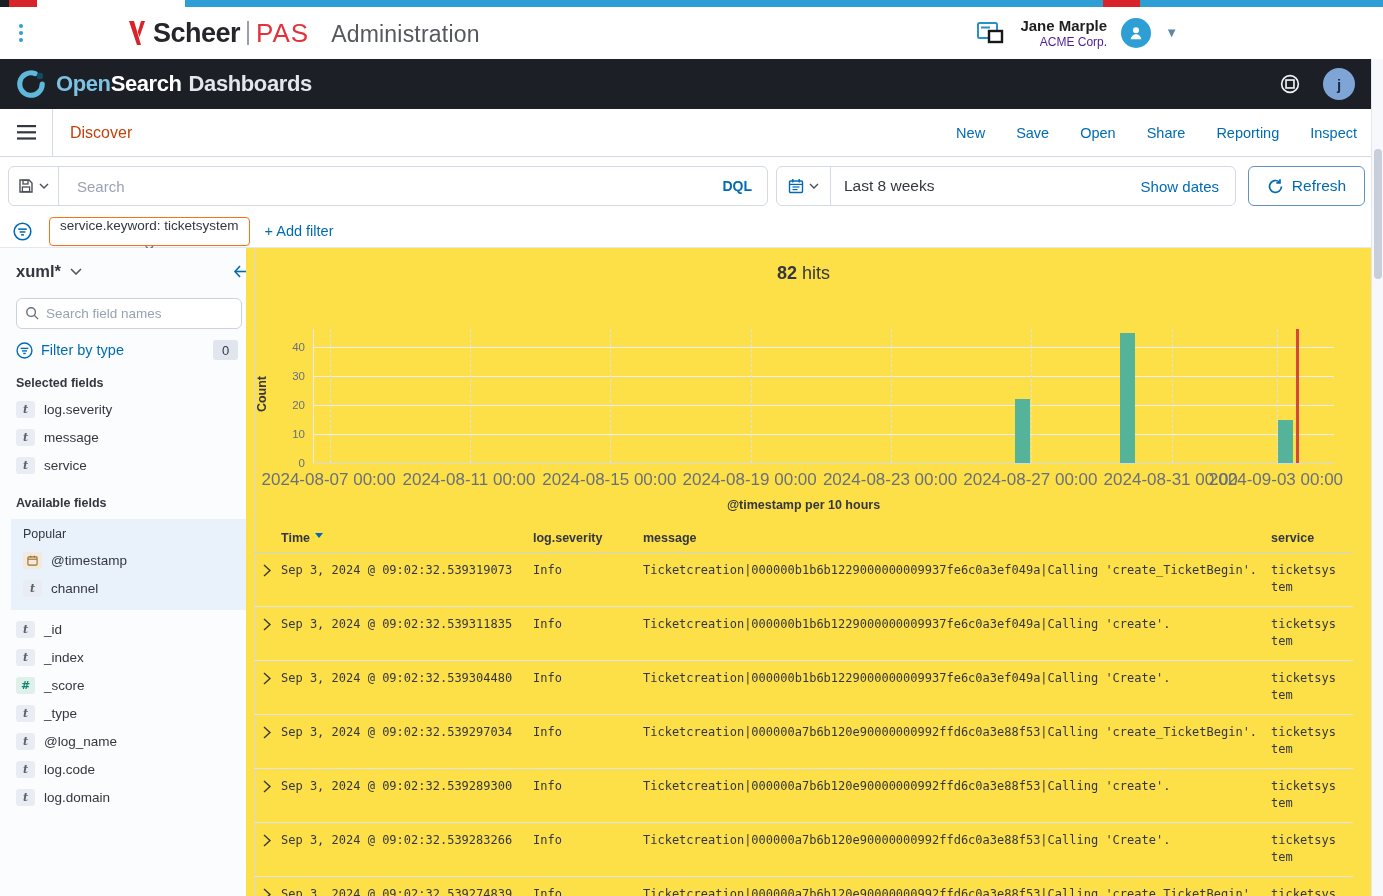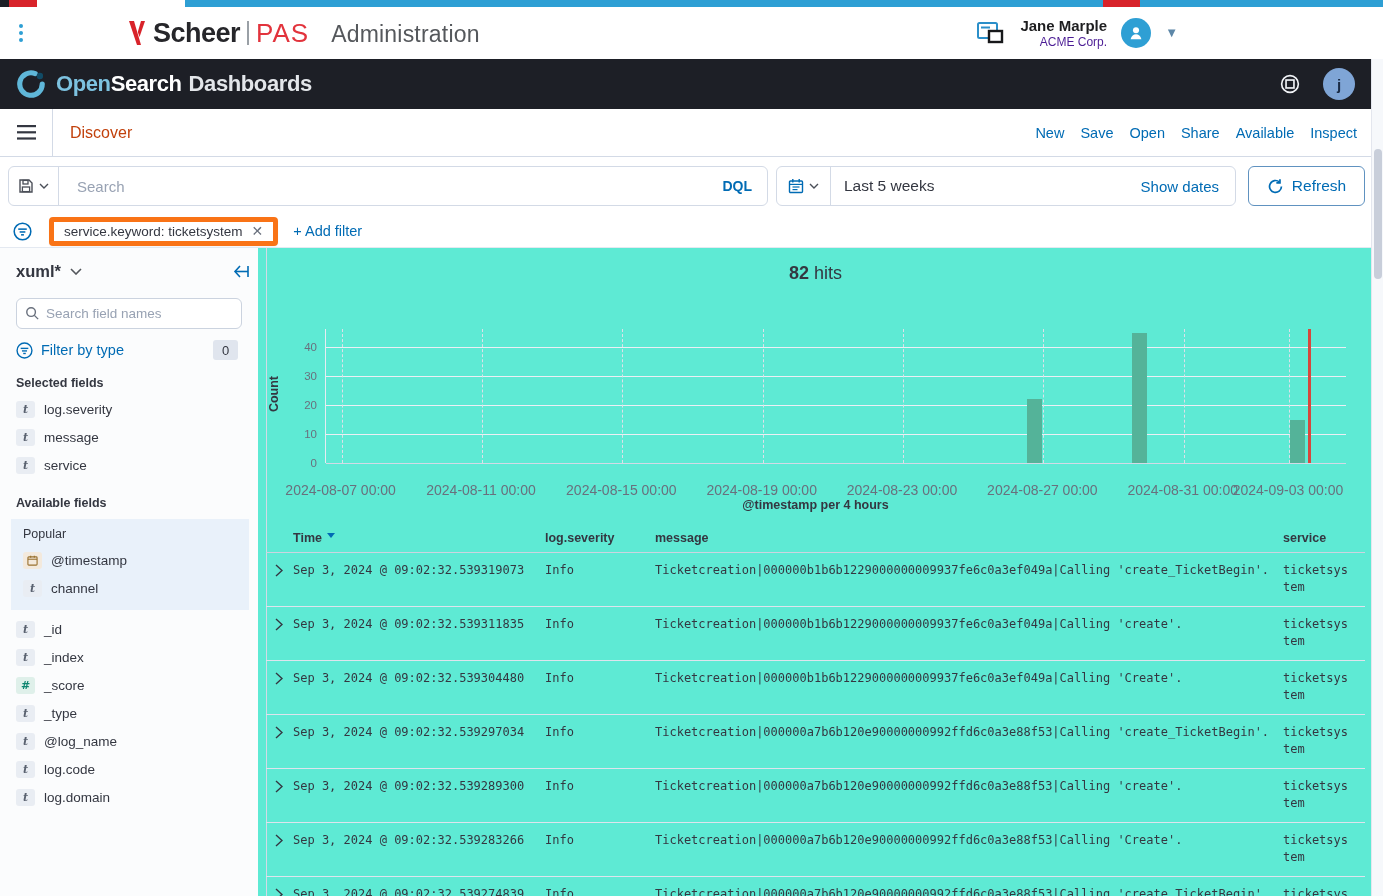--- a/index.html
+++ b/index.html
@@ -45,21 +45,21 @@
   .osd-right { margin-left:auto; display:flex; align-items:center; gap:22px; margin-right:12px; }
   .osd-avatar { width:32px; height:32px; border-radius:50%; background:#7FA5D6; color:#1A2B45;
     font-size:15px; font-weight:700; display:flex; align-items:center; justify-content:center; cursor:pointer; }
 
   
   .disc-nav { position:absolute; left:0; top:109px; width:1383px; height:48px; background:#fff;
     border-bottom:1px solid #D3DAE6; display:flex; align-items:center; }
   .disc-nav .burger { margin-left:17px; cursor:pointer; }
   .disc-nav .vdiv { width:1px; height:48px; background:#D3DAE6; margin-left:16px; }
   .disc-title { font-size:16px; margin-left:17px; color:#c2410c; }
-  .nav-links { margin-left:auto; margin-right:26px; display:flex; gap:16px; }
+  .nav-links { margin-left:auto; margin-right:26px; display:flex; gap:31px; }
   .nav-link { color:var(--accent,#006BB4); font-size:14.5px; cursor:pointer; }
 
   
   .query-row { position:absolute; left:0; top:157px; width:1383px; height:58px; background:#fff;
     display:flex; align-items:flex-start; padding:9px 8px 0 8px; }
   .query-control { display:flex; align-items:center; width:760px; height:40px; background:#fff;
     border:1px solid #D3DAE6; border-radius:6px; }
   .saved-q { width:50px; height:100%; border-right:1px solid #D3DAE6; display:flex; align-items:center;
     justify-content:center; gap:5px; cursor:pointer; }
   .query-input { flex:1; border:0; outline:0; font-size:15px; padding-left:18px;
@@ -72,22 +72,22 @@
     justify-content:center; gap:5px; cursor:pointer; }
   .date-text { font-size:15.5px; color:#343741; margin-left:13px; cursor:pointer; }
   .show-dates { margin-left:auto; margin-right:16px; font-size:15px; color:var(--accent,#006BB4); cursor:pointer; }
   .refresh-btn { margin-left:12px; width:117px; height:40px; border:1px solid #6092C0; border-radius:6px;
     background:#fff; color:var(--accent,#006BB4); font-size:15.5px; font-weight:500; display:flex;
     align-items:center; justify-content:center; gap:8px; cursor:pointer; font-family:inherit; }
 
   
   .filter-row { position:absolute; left:0; top:215px; width:1383px; height:33px; background:#fff;
     border-bottom:1px solid #E4E9F1; display:flex; align-items:center; padding-left:13px; }
-  .filter-pill { margin-left:17px; height:29px; border:5px solid #f97316; border-radius:4px; background:#fff;
-    display:flex; align-items:center; padding:0 10px; gap:9px; cursor:pointer; box-shadow:0 1px 2px rgba(50,60,80,.06); }
+  .filter-pill { margin-left:17px; height:29px; border:1px solid #f97316; border-radius:4px; background:#fff;
+    display:flex; align-items:center; padding:0 10px; gap:9px; cursor:pointer; box-shadow:0 1px 2px rgba(50,60,80,.06);flex-direction:column; }
   .filter-pill .lbl { font-size:13.5px; font-weight:500; color:#343741; }
   .filter-pill .x { font-size:14px; color:#69707D; cursor:pointer; }
   .add-filter { margin-left:15px; font-size:14.5px; color:var(--accent,#006BB4); cursor:pointer; }
 
   
   .content { position:absolute; left:0; top:248px; width:1383px; height:648px; }
   .sidebar { position:absolute; left:0; top:0; width:258px; height:100%; background:#FBFCFD; padding:14px 16px 0 16px; }
   .sb-head { display:flex; align-items:center; }
   .ip-name { font-size:16.5px; font-weight:700; color:#343741; cursor:pointer; }
   .ip-caret { margin-left:9px; cursor:pointer; display:flex; }
@@ -104,21 +104,21 @@
   .field-row { margin-top:11px; display:flex; align-items:center; gap:9px; cursor:pointer; }
   .field-row .fname { font-size:13.5px; color:#343741; }
   .fbadge { min-width:19px; height:17px; border-radius:3px; display:inline-flex; align-items:center;
     justify-content:center; font-size:11px; font-weight:700; }
   .fbadge.text { background:#E9EDF3; color:#5A6270; font-style:italic; font-family:"DejaVu Serif",serif; }
   .fbadge.number { background:#DFF0EA; color:#0E8570; font-family:"DejaVu Serif",serif; font-style:italic; }
   .fbadge.date { background:#F3E9DC; color:#99712E; }
   .popular-block { margin-top:9px; margin-left:-5px; margin-right:-7px; background:#E9F1FA; padding:8px 10px 13px 12px; }
   .popular-block .ph { font-size:12.5px; color:#343741; }
 
-  .main { position:absolute; left:258px; top:0; width:1125px; height:648px; overflow:hidden; background:#5eead4; }
+  .main { position:absolute; left:246px; top:0; width:1125px; height:648px; overflow:hidden; background:#fde047; }
   .panel-edge { position:absolute; left:8px; top:0; bottom:0; width:0; border-left:1px solid #D3DAE6; }
   .hits-line { position:absolute; left:8px; top:15px; width:1099px; text-align:center; font-size:18px; color:#343741; }
   .hits-line b { font-weight:700; }
   .range-line { position:absolute; left:8px; top:43px; width:1099px; display:flex; align-items:center;
     justify-content:center; gap:13px; }
   .range-text { font-size:15.5px; color:#343741; }
   .interval-select { width:112px; height:34px; border:1px solid #CBD3DF; border-radius:6px; background:#fff;
     display:flex; align-items:center; padding:0 10px; cursor:pointer; }
   .interval-select .v { font-size:15px; color:#343741; }
   .interval-select .c { margin-left:auto; display:flex; }
@@ -128,21 +128,21 @@
   .count-label { position:absolute; left:-8px; top:58px; width:48px; text-align:center; font-size:12.5px;
     font-weight:700; color:#343741; transform:rotate(-90deg); }
   .ytick { position:absolute; width:38px; text-align:right; font-size:11.5px; color:#69707D; }
   #plot { position:absolute; left:67px; top:0; width:1020px; height:134px; border-left:1px solid #E7EBF1; }
   .hgrid { position:absolute; left:0; width:1020px; height:0; border-top:1px solid #ECEFF4; }
   .hgrid.base { border-top:1px solid #D3DAE6; }
   .vgrid { position:absolute; top:0; height:134px; width:0; border-left:1px dashed #DCE1E9; }
   .bar { position:absolute; width:15px; background:var(--bar-green,#54B399); bottom:0; cursor:pointer; }
   .now-line { position:absolute; top:0; height:134px; width:2.5px; background:var(--now-red,#D6473D); }
   #xlabels { position:absolute; left:67px; top:141px; width:1020px; height:16px; }
-  .xtick { position:absolute; transform:translateX(-50%); font-size:14px; color:#69707D; white-space:nowrap;margin-top:12px; }
+  .xtick { position:absolute; transform:translateX(-50%); font-size:17px; color:#69707D; white-space:nowrap; }
   .axis-caption { position:absolute; left:8px; top:250px; width:1099px; text-align:center; font-size:12.5px;
     font-weight:700; color:#343741; }
 
   
   .tbl-header { position:absolute; left:8px; top:276px; width:1099px; height:29px; display:flex;
     align-items:center; border-bottom:1px solid #CCD4E0; font-size:12.5px; font-weight:700; color:#343741; }
   .col-chev { width:27px; }
   .col-time { width:252px; display:flex; align-items:flex-start; gap:5px; }
   .col-sev  { width:110px; }
   .col-msg  { flex:1; }
@@ -240,21 +240,21 @@
       <rect y="6.2" width="19" height="2.2" fill="#343741"></rect>
       <rect y="12.4" width="19" height="2.2" fill="#343741"></rect>
     </svg>
     <div class="vdiv"></div>
     <span class="disc-title">Discover</span>
     <div class="nav-links" id="nav-links">
         <span class="nav-link">New</span>
         <span class="nav-link">Save</span>
         <span class="nav-link">Open</span>
         <span class="nav-link">Share</span>
-        <span class="nav-link">Available</span>
+        <span class="nav-link">Reporting</span>
         <span class="nav-link">Inspect</span>
       </div>
   </nav>
 
   <div class="query-row">
     <div class="query-control">
       <div class="saved-q">
         <svg width="16" height="16" viewBox="0 0 16 16">
           <path d="M2 2 h9 l3 3 v9 h-12 z" fill="none" stroke="#4B4F58" stroke-width="1.4"></path>
           <rect x="5" y="2.4" width="5" height="3.6" fill="none" stroke="#4B4F58" stroke-width="1.3"></rect>
@@ -274,21 +274,21 @@
           <line x1="4.8" y1="1" x2="4.8" y2="4.4" stroke="#006BB4" stroke-width="1.4"></line>
           <line x1="11.2" y1="1" x2="11.2" y2="4.4" stroke="#006BB4" stroke-width="1.4"></line>
           <line x1="1.5" y1="6.4" x2="14.5" y2="6.4" stroke="#006BB4" stroke-width="1.2"></line>
           <line x1="4.5" y1="9" x2="11.5" y2="9" stroke="#006BB4" stroke-width="1.2"></line>
           <line x1="4.5" y1="11.6" x2="9.5" y2="11.6" stroke="#006BB4" stroke-width="1.2"></line>
         </svg>
         <svg width="10" height="6" viewBox="0 0 10 6">
           <path d="M1 1 L5 5 L9 1" fill="none" stroke="#4B4F58" stroke-width="1.4"></path>
         </svg>
       </div>
-      <span class="date-text">Last 5 weeks</span>
+      <span class="date-text">Last 8 weeks</span>
       <span class="show-dates">Show dates</span>
     </div>
     <button class="refresh-btn">
       <svg width="17" height="17" viewBox="0 0 16 16">
         <path d="M13.6 8 A5.6 5.6 0 1 1 11.6 3.7" fill="none" stroke="#006BB4" stroke-width="1.6"></path>
         <path d="M12.2 1.2 L12.2 4.6 L8.8 4.6" fill="none" stroke="#006BB4" stroke-width="1.6"></path>
       </svg>
       <span>Refresh</span>
     </button>
   </div>
@@ -451,21 +451,21 @@
             <div class="xtick" style="left: 857.724px;">2024-08-31 00:00</div>
             <div class="xtick" style="left: 962.984px;">2024-09-03 00:00</div>
           </div>
       <div class="ytick" style="left: 21px; top: 128px;">0</div>
           <div class="ytick" style="left: 21px; top: 99px;">10</div>
           <div class="ytick" style="left: 21px; top: 70px;">20</div>
           <div class="ytick" style="left: 21px; top: 41px;">30</div>
           <div class="ytick" style="left: 21px; top: 12px;">40</div>
         </div>
 
-      <div class="axis-caption">@timestamp per 4 hours</div>
+      <div class="axis-caption">@timestamp per 10 hours</div>
 
       <div class="tbl-header">
         <div class="col-chev"></div>
         <div class="col-time">
           <span>Time</span>
           <span class="sort-caret"></span>
         </div>
         <div class="col-sev">log.severity</div>
         <div class="col-msg">message</div>
         <div class="col-svc">service</div>

